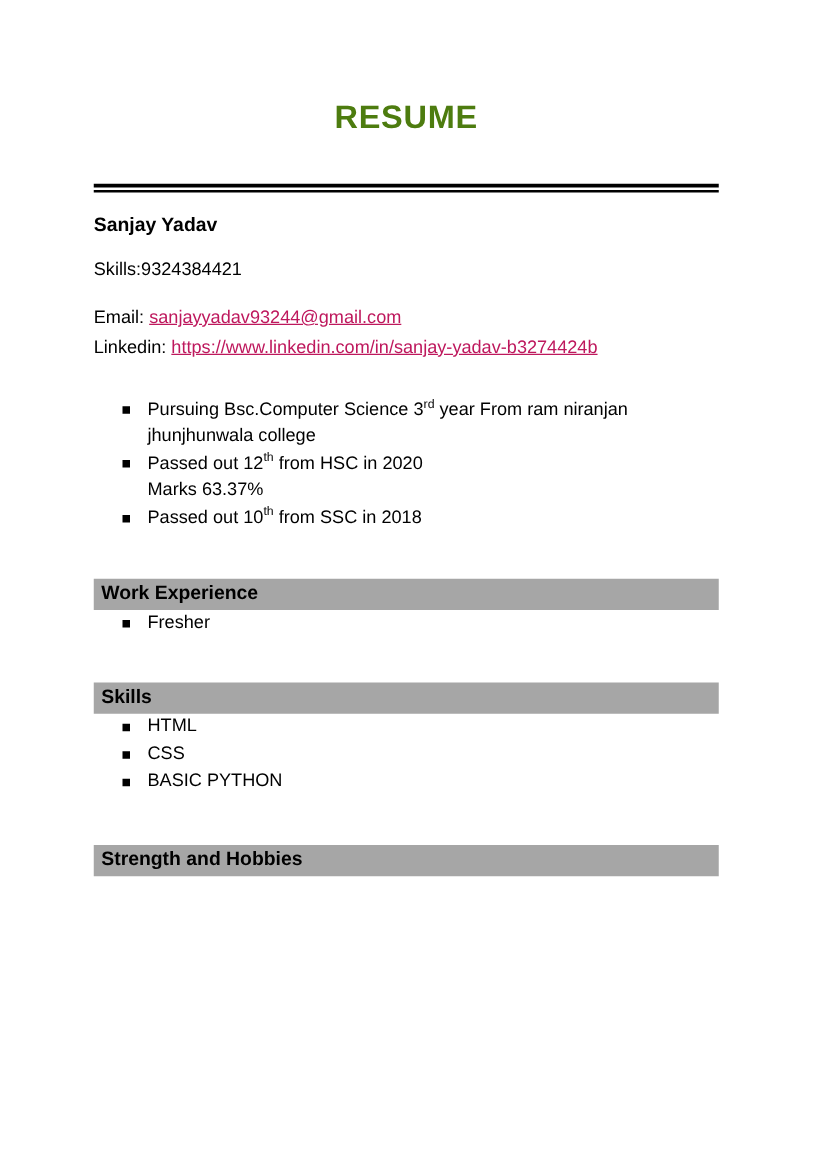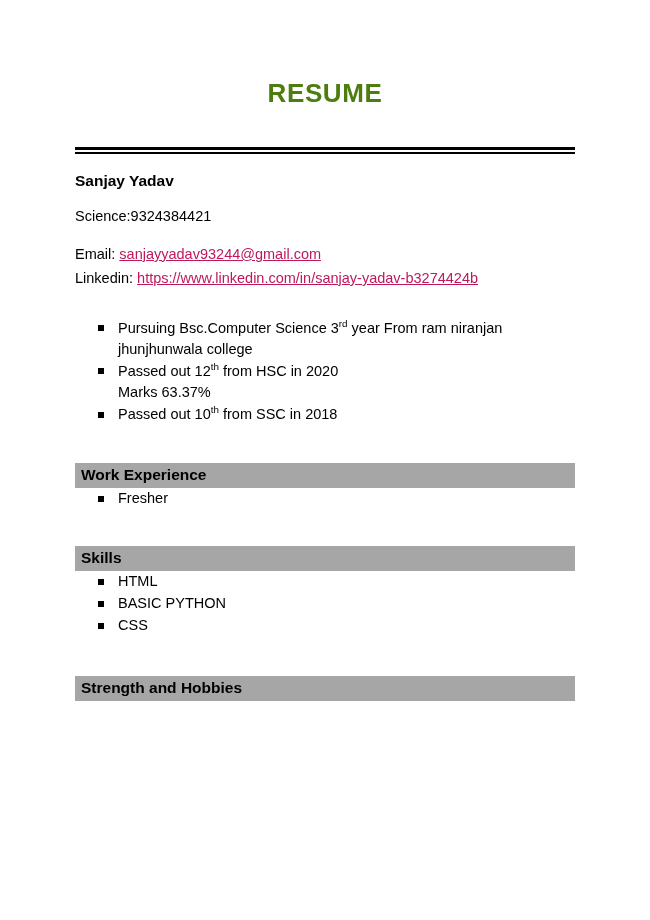--- a/index.html
+++ b/index.html
@@ -185,21 +185,21 @@
 
     <h1 class="doc-title">RESUME</h1>
 
     <div class="double-rule">
       <div class="thick"></div>
       <div class="thin"></div>
     </div>
 
     <p class="person-name">Sanjay Yadav</p>
 
-    <p class="contact-line">Science:9324384421</p>
+    <p class="contact-line">Skills:9324384421</p>
 
     <p class="email-line">
       <span>Email: </span><a class="link" href="#">sanjayyadav93244@gmail.com</a>
     </p>
 
     <p class="linkedin-line">
       <span>Linkedin: </span><a class="link" href="#">https://www.linkedin.com/in/sanjay-yadav-b3274424b</a>
     </p>
 
     <div class="gap-edu"></div>
@@ -233,25 +233,25 @@
     <div class="gap-skill"></div>
     <div class="section-bar large">Skills</div>
 
     <ul class="bullets list-skill">
       <li>
         <span class="sq"></span>
         <span>HTML</span>
       </li>
       <li>
         <span class="sq"></span>
+        <span>CSS</span>
+      </li>
+      <li>
+        <span class="sq"></span>
         <span>BASIC PYTHON</span>
-      </li>
-      <li>
-        <span class="sq"></span>
-        <span>CSS</span>
       </li>
     </ul>
 
     <div class="gap-str"></div>
     <div class="section-bar large">Strength and Hobbies</div>
 
 
   </div>
 </div>
 

